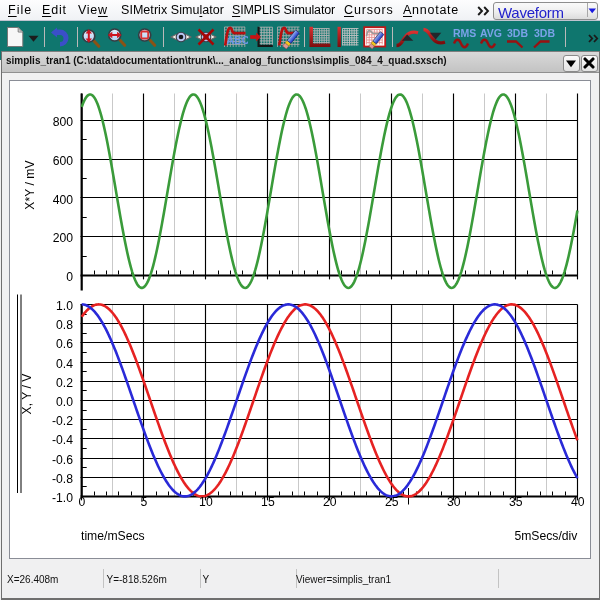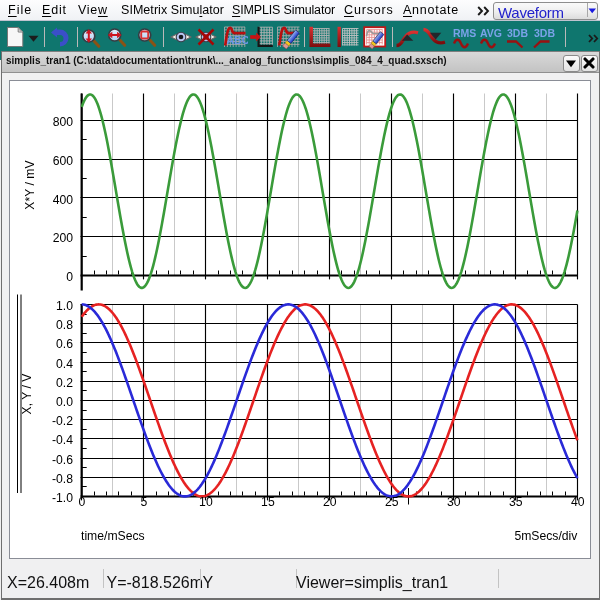--- a/index.html
+++ b/index.html
@@ -10,21 +10,21 @@
 #toolbar{left:0;top:20px;width:600px;height:40px;background:#0f766e;border-top:1px solid #bfc3cf;box-sizing:border-box}
 .sep{position:absolute;top:6px;width:1px;height:20px;background:#b9b9b9}
 #titlebar{left:1px;top:51px;width:598px;height:22px;
   background:linear-gradient(#d9d9d9,#cfcfcf 45%,#c3c3c3);border-top:1px solid #7e7e7e;border-bottom:1px solid #8f8f8f;box-sizing:border-box}
 #titletext{position:absolute;left:5px;top:3px;font-size:10px;font-weight:bold;color:#111;letter-spacing:0px;white-space:pre}
 .tbtn{position:absolute;top:2.5px;width:15px;height:15px;border:1px solid #8a8a8a;border-radius:3px;
   background:linear-gradient(#fbfbfb,#e3e3e3)}
 #childbg{left:1px;top:73px;width:598px;height:525px;background:#f0f0f1}
 #frame{left:0.5px;top:51px;width:599px;height:549px;border-left:1.5px solid #6f6f6f;border-right:1.5px solid #6f6f6f;border-bottom:2px solid #6f6f6f;box-sizing:border-box;pointer-events:none}
 #panel{left:8.5px;top:80px;width:582px;height:479px;background:#fff;border:1px solid #8a8d96;box-sizing:border-box}
-#statusrow{left:2px;top:560px;width:596px;height:38px;background:#f0f0f1;font-size:16px;color:#111}
+#statusrow{left:2px;top:560px;width:596px;height:38px;background:#f0f0f1;font-size:10px;color:#111}
 .sfld{position:absolute;top:14px;white-space:pre}
 .ssep{position:absolute;top:9px;width:1px;height:19px;background:#c3c3c3}
 .lbl{font-size:12.2px;fill:#000;font-family:"Liberation Sans",sans-serif}
 .lbl2{font-size:12.2px;fill:#000;font-family:"Liberation Sans",sans-serif}
 u{text-decoration-thickness:1px;text-underline-offset:2px}
 </style></head>
 <body>
 <div id="menubar" class="abs">
  <span class="mi" style="left:8px;letter-spacing:1.0px"><u>F</u>ile</span>
  <span class="mi" style="left:42px;letter-spacing:0.8px"><u>E</u>dit</span>

